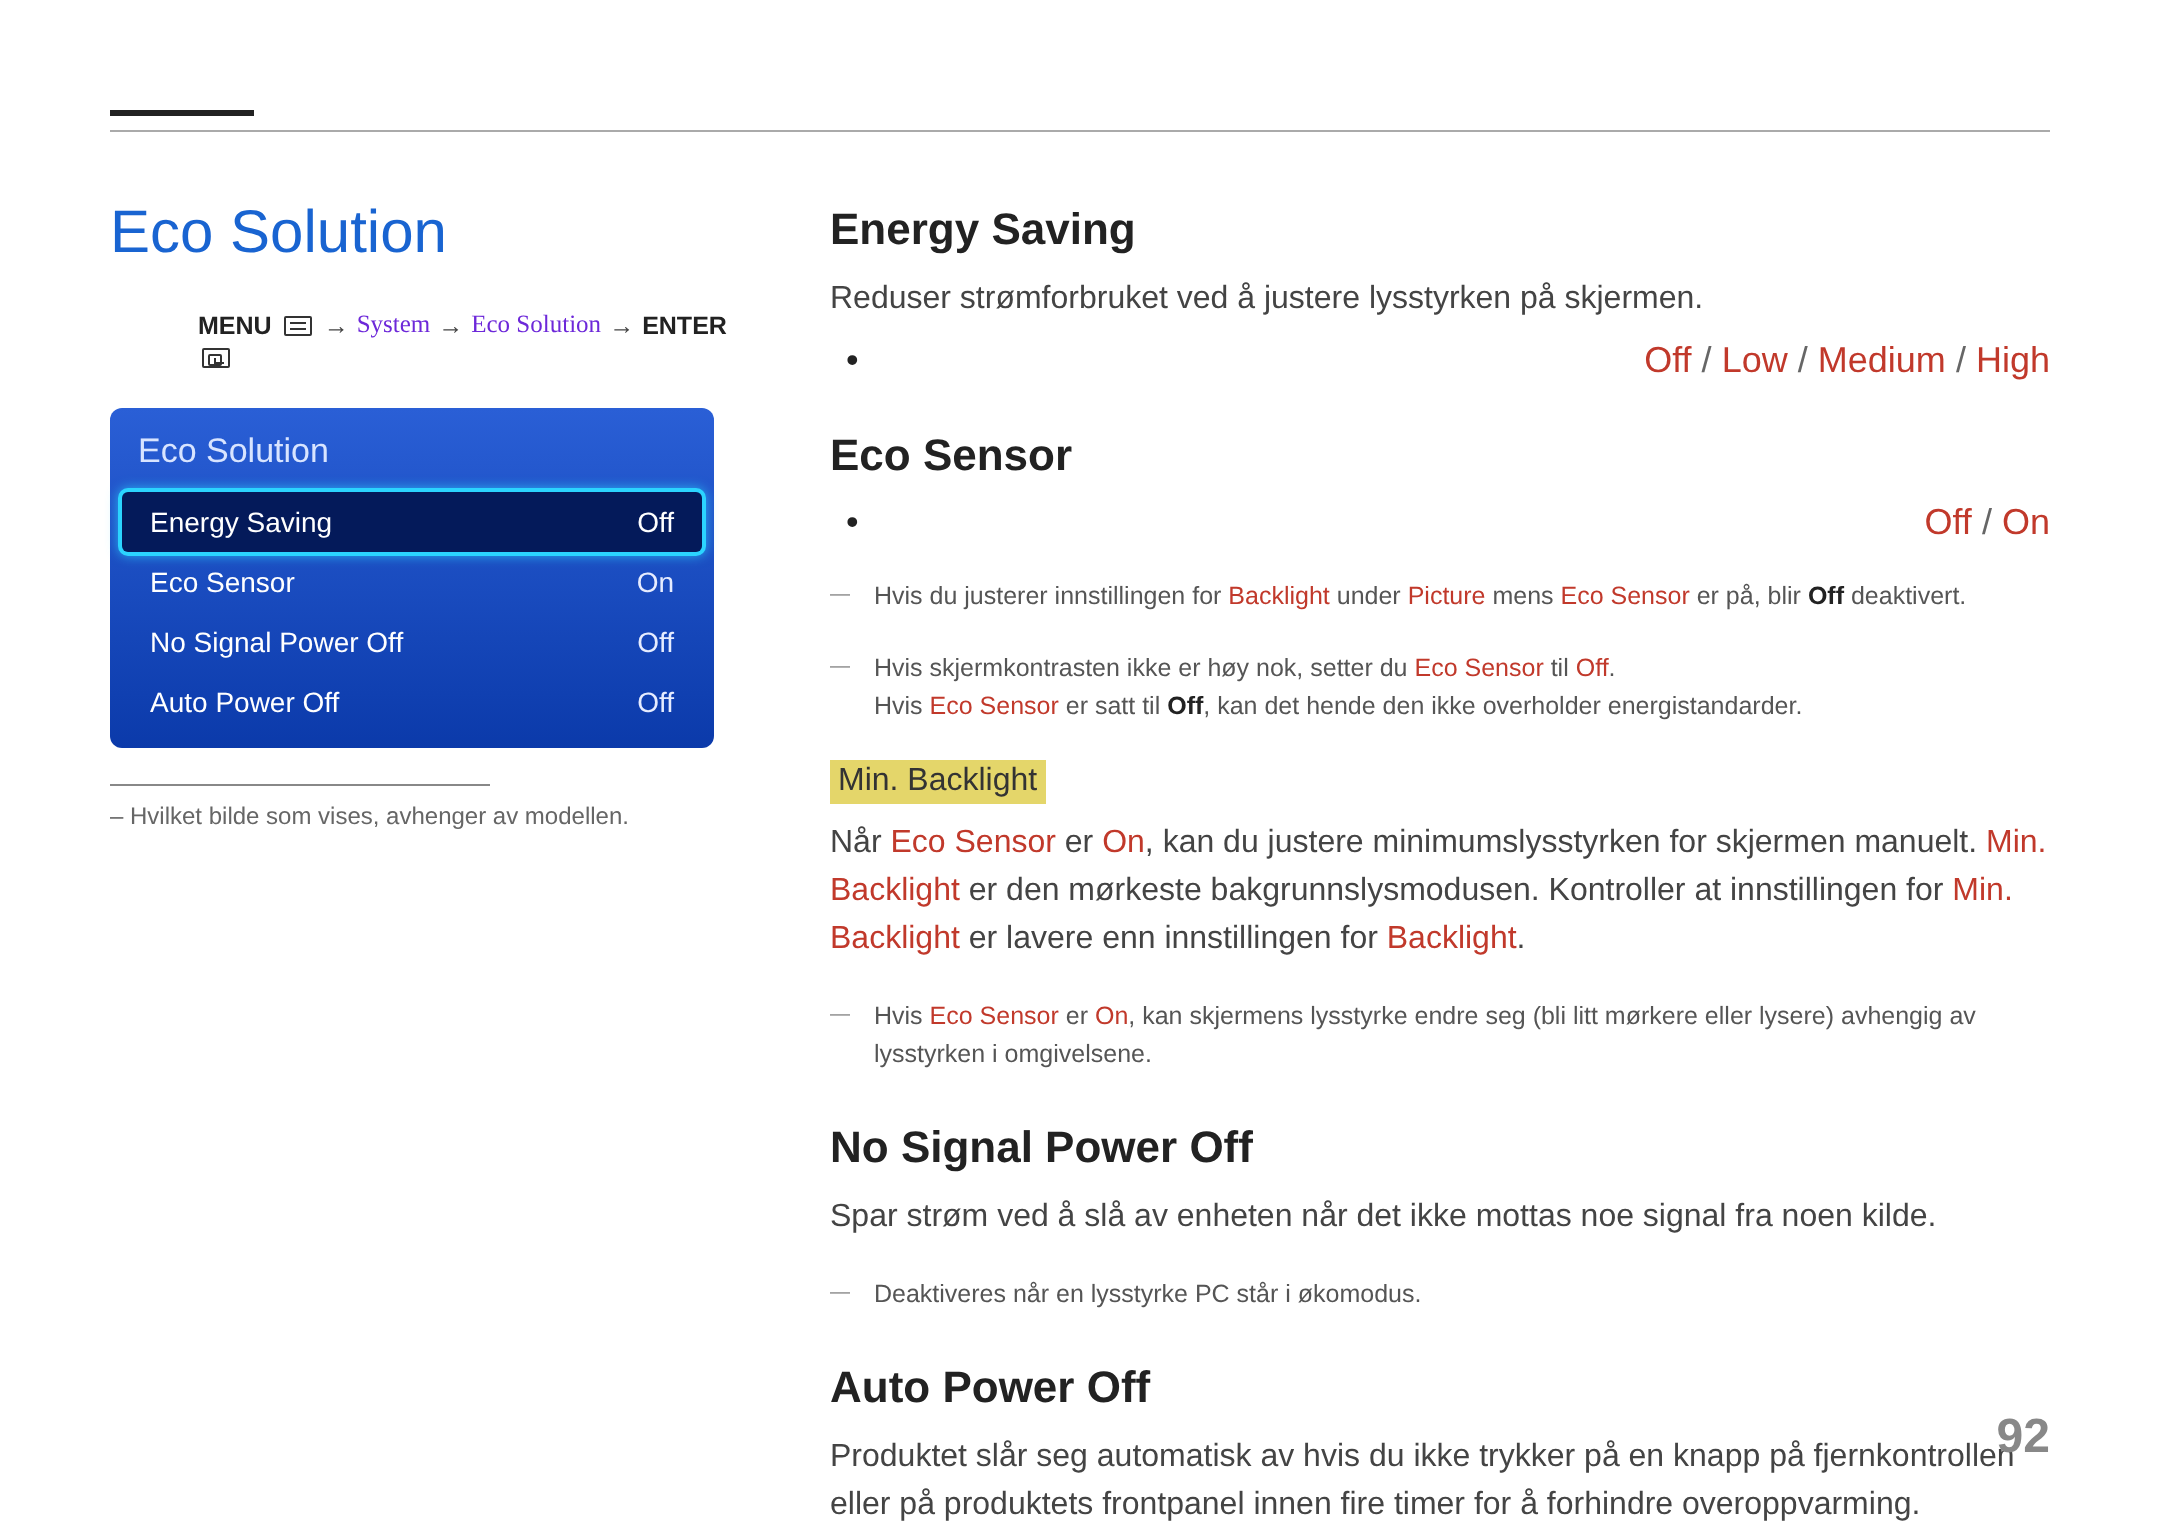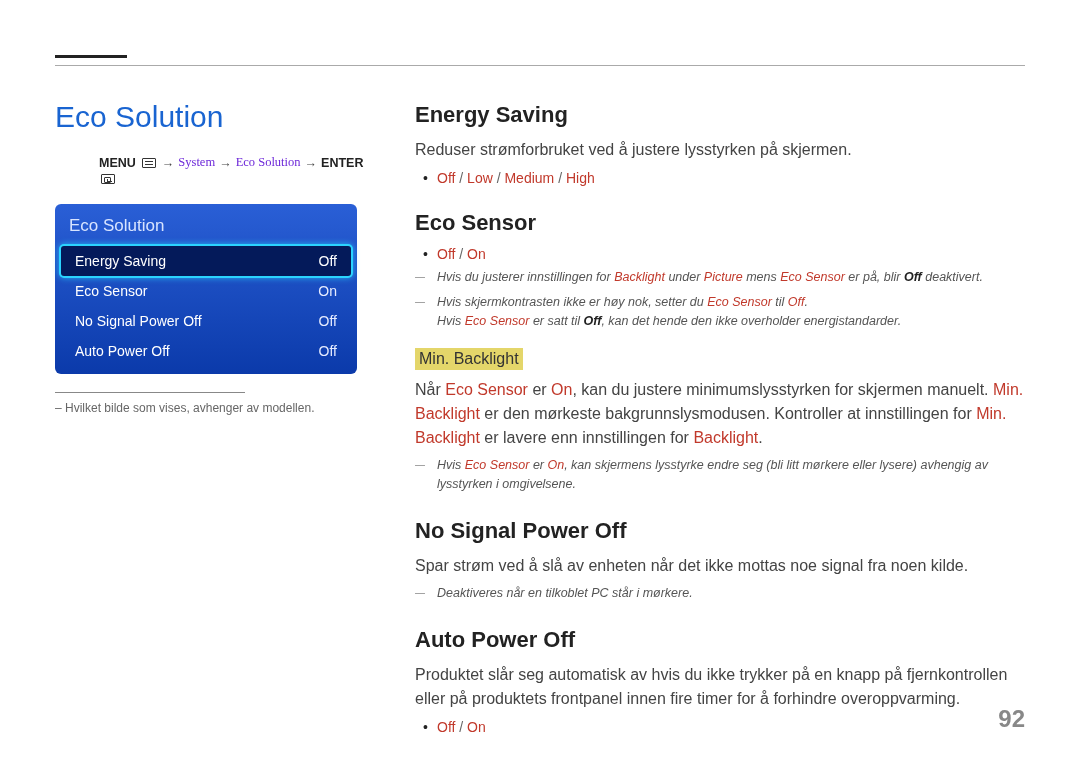--- a/index.html
+++ b/index.html
@@ -66,25 +66,25 @@
   .menu-row .val { color: #e6ecff; }
   .menu-row.selected .val { color: #fff; }
 
   .left-divider { margin-top: 18px; width: 190px; border-top: 1px solid #888; }
   .left-note { margin-top: 8px; font-size: 12px; color: #666; }
 
   
   .col-right h2 { font-size: 22px; font-weight: 600; color: #222; margin-top: 2px; margin-bottom: 10px; }
   .col-right h2.sp { margin-top: 24px; }
   .desc { font-size: 16px; color: #444; line-height: 1.5; }
-  .bullet-line { font-size: 14px; margin: 8px 0 0 22px; position: relative; }
+  .bullet-line { font-size: 18px; margin: 8px 0 0 22px; position: relative; text-align: right; }
   .bullet-line::before { content: "•"; position: absolute; left: -14px; color: #222; }
   .opt { color: #c1392b; }
   .sl { color: #666; }
-  .dash-line { font-size: 12.5px; color: #555; margin: 6px 0 0 22px; position: relative; line-height: 1.5; font-style: italic; }
+  .dash-line { font-size: 12.5px; color: #555; margin: 17px 0 0 22px; position: relative; line-height: 1.5; }
   .dash-line::before { content: "―"; position: absolute; left: -22px; color: #888; font-size: 10px; top: 1px; }
   .em { color: #c1392b; }
   .bold { font-weight: 600; color: #222; }
   .sub-h { display: inline-block; background: #e4d66a; color: #333; font-size: 16px; font-weight: 500; padding: 2px 4px; margin-top: 18px; margin-bottom: 8px; }
 
   .page-num { position: absolute; bottom: 30px; right: 55px; font-size: 24px; color: #888; font-weight: bold; }
 </style>
 </head>
 <body>
 
@@ -159,21 +159,21 @@
     <div class="sub-h">Min. Backlight</div>
     <div class="desc">
       <span>Når </span><span class="em">Eco Sensor</span><span> er </span><span class="em">On</span><span>, kan du justere minimumslysstyrken for skjermen manuelt. </span><span class="em">Min. Backlight</span><span> er den mørkeste bakgrunnslysmodusen. Kontroller at innstillingen for </span><span class="em">Min. Backlight</span><span> er lavere enn innstillingen for </span><span class="em">Backlight</span><span>.</span>
     </div>
     <div class="dash-line">
       <span>Hvis </span><span class="em">Eco Sensor</span><span> er </span><span class="em">On</span><span>, kan skjermens lysstyrke endre seg (bli litt mørkere eller lysere) avhengig av lysstyrken i omgivelsene.</span>
     </div>
 
     <h2 class="sp">No Signal Power Off</h2>
     <div class="desc">Spar strøm ved å slå av enheten når det ikke mottas noe signal fra noen kilde.</div>
-    <div class="dash-line">Deaktiveres når en tilkoblet PC står i mørkere.</div>
+    <div class="dash-line">Deaktiveres når en lysstyrke PC står i økomodus.</div>
 
     <h2 class="sp">Auto Power Off</h2>
     <div class="desc">Produktet slår seg automatisk av hvis du ikke trykker på en knapp på fjernkontrollen eller på produktets frontpanel innen fire timer for å forhindre overoppvarming.</div>
     <div class="bullet-line">
       <span class="opt">Off</span> <span class="sl">/</span>
       <span class="opt">On</span>
     </div>
 
   </div>
 </div>

